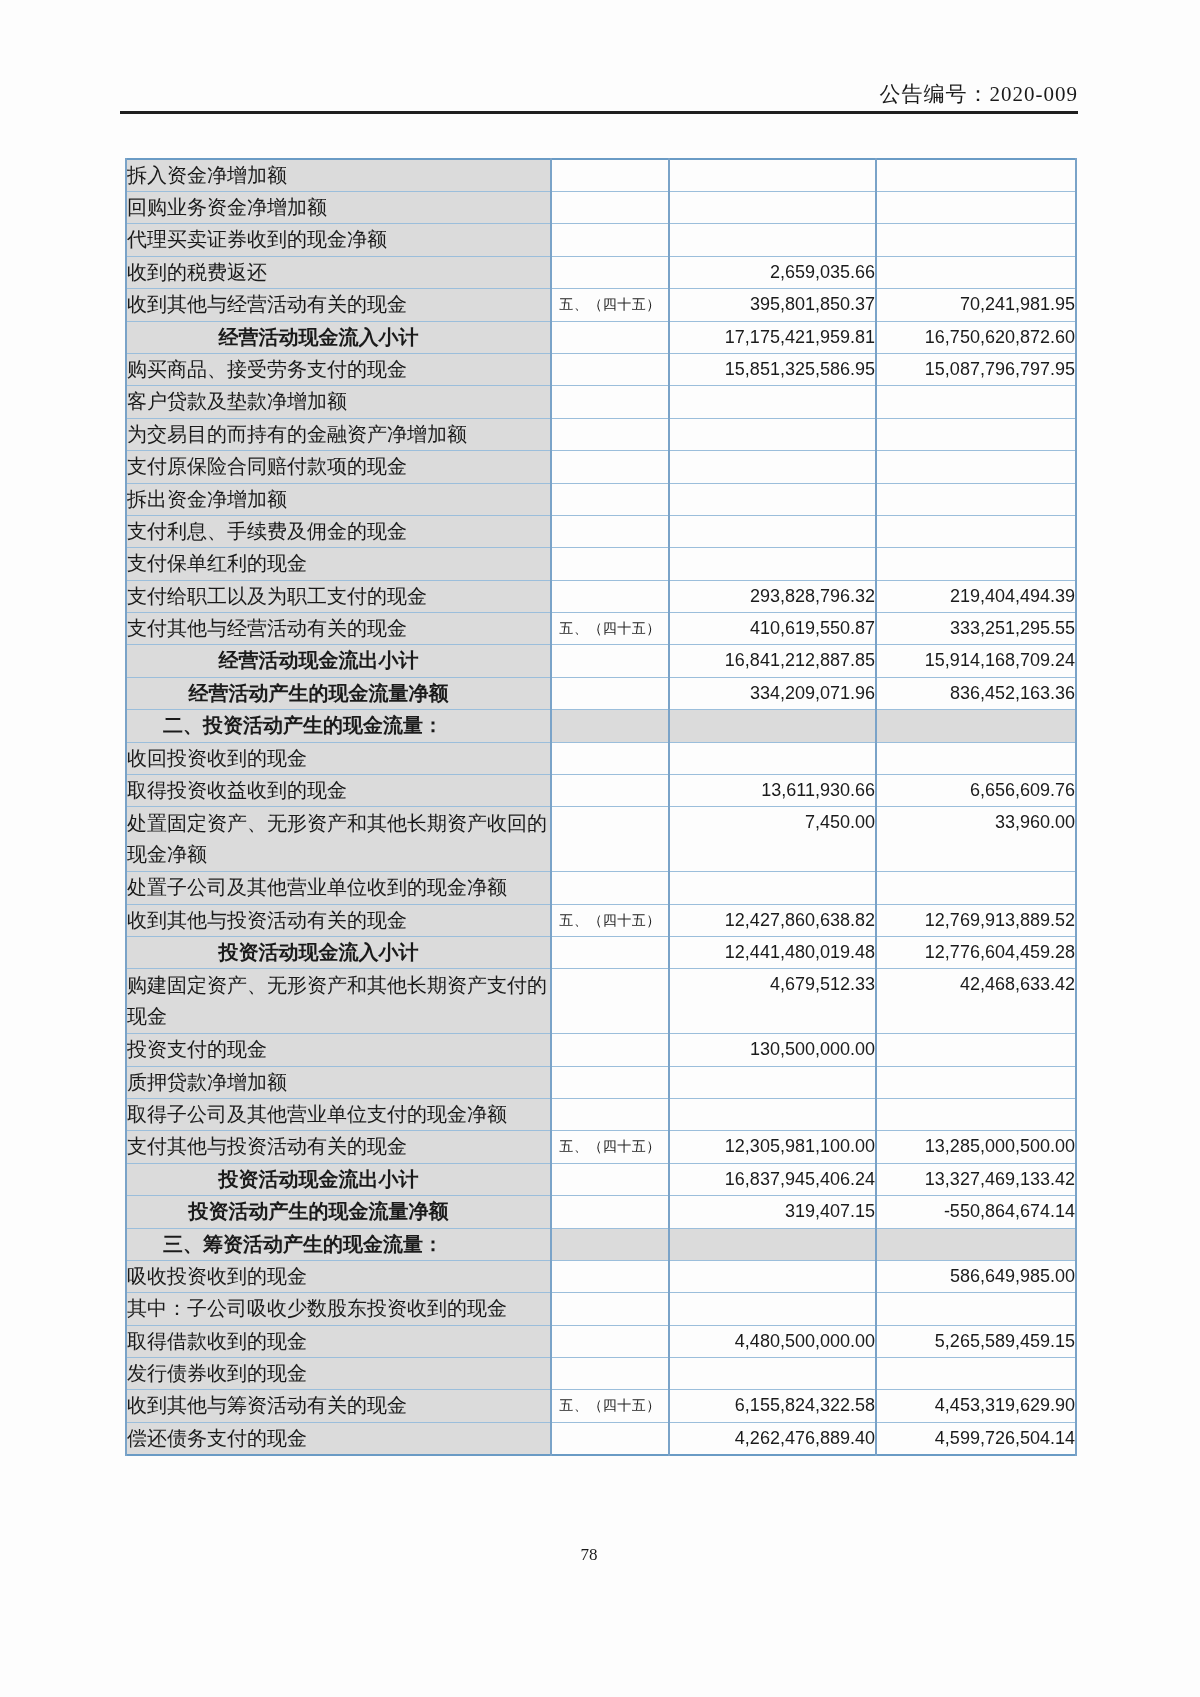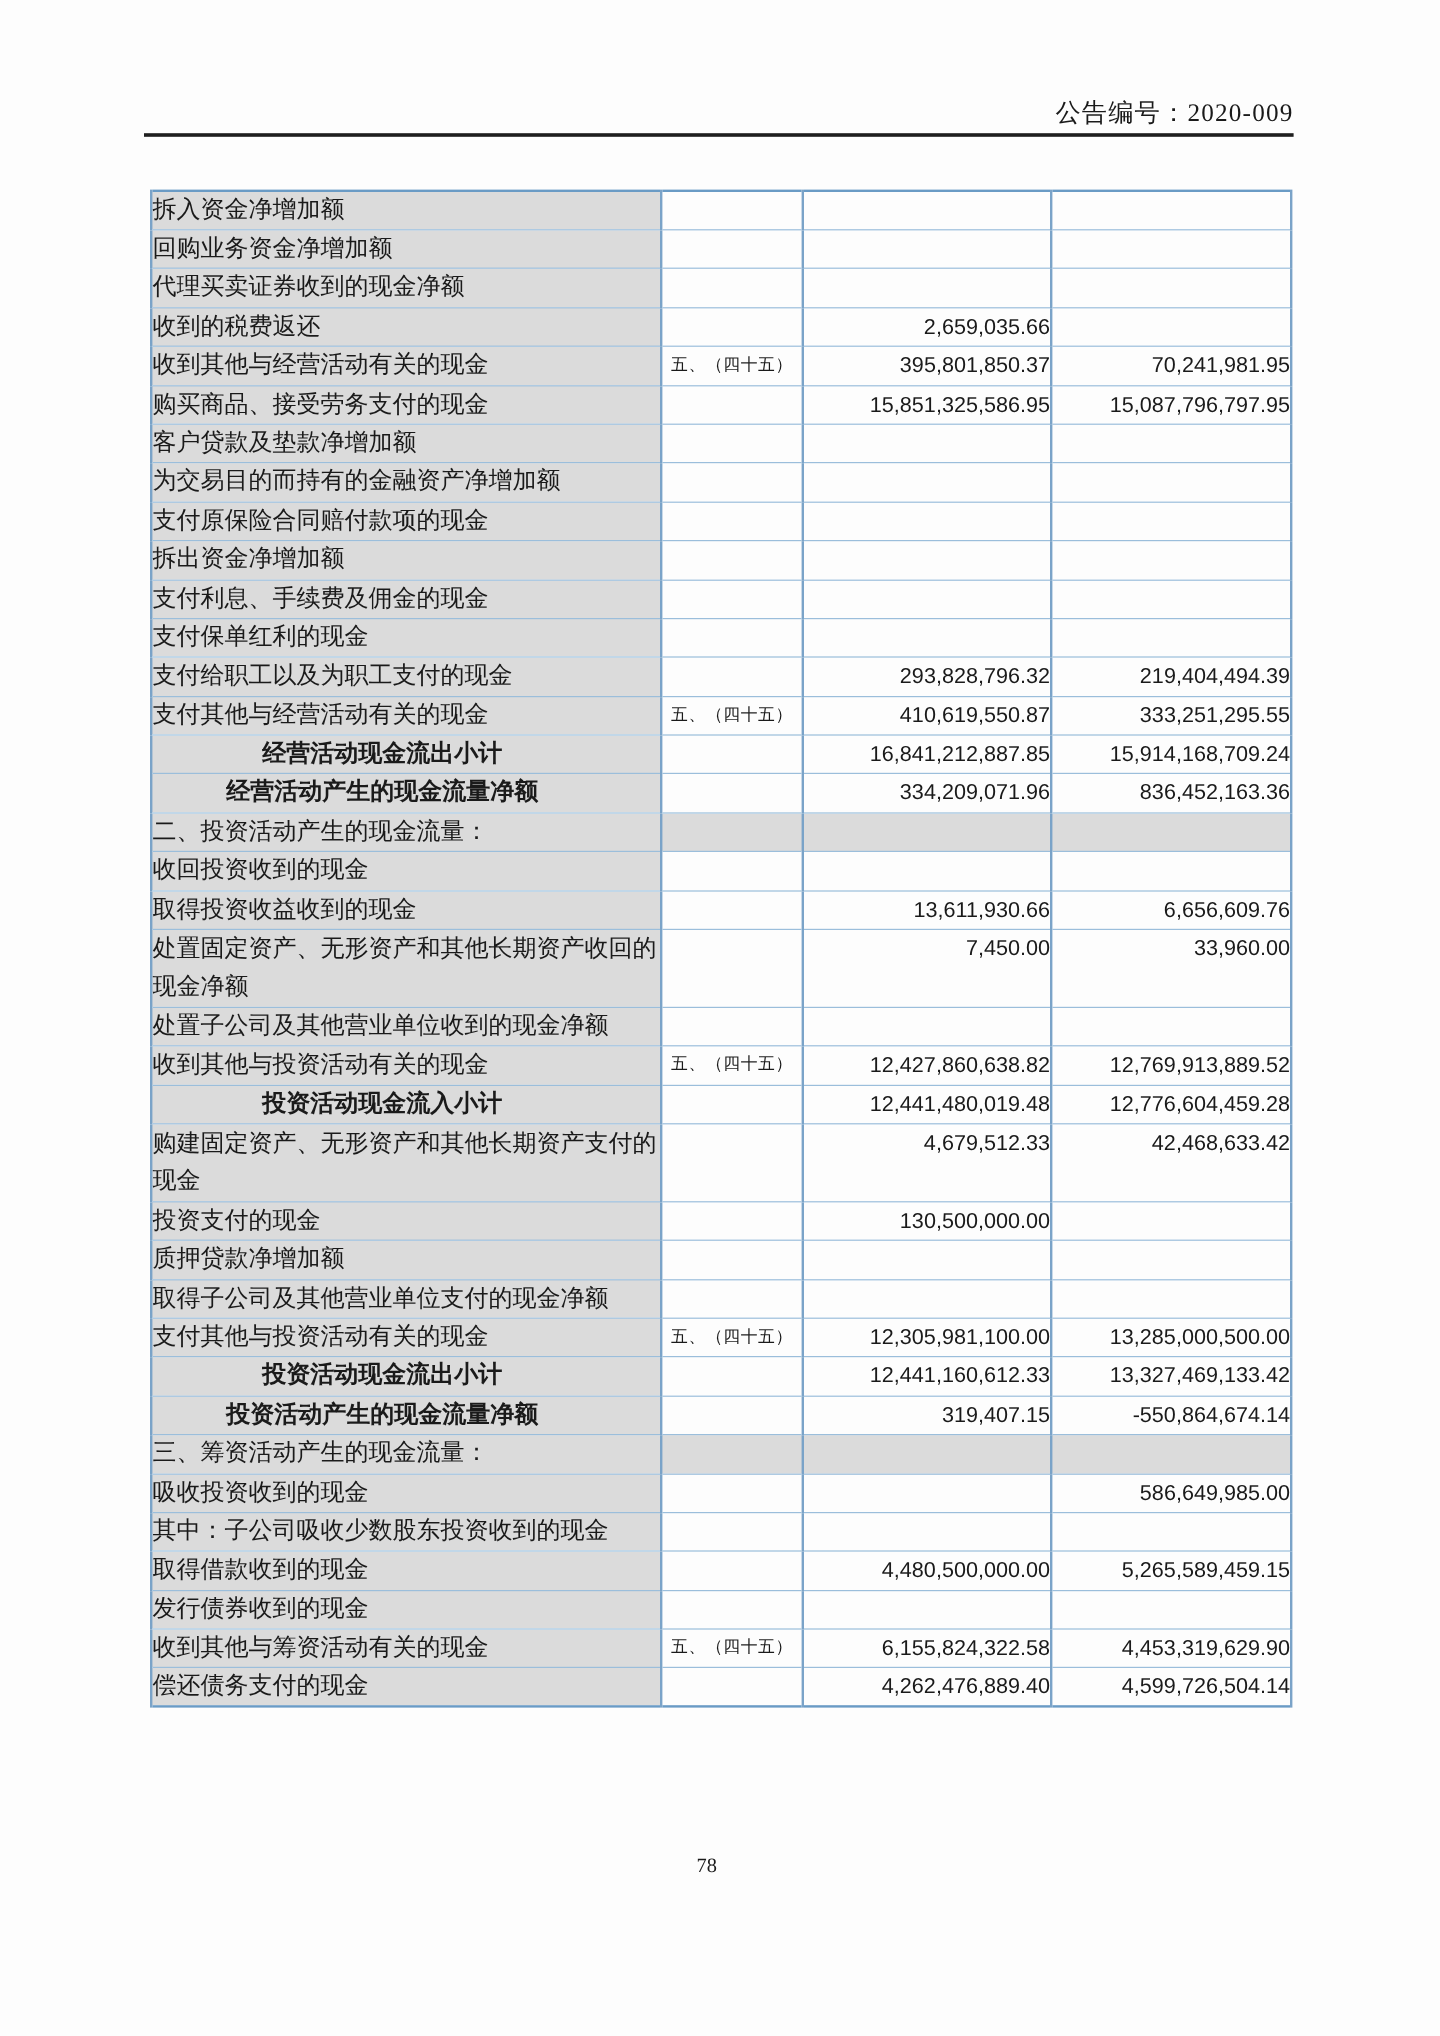--- a/index.html
+++ b/index.html
@@ -70,21 +70,21 @@
     white-space: nowrap;
   }
 
   tr.subtotal td.label {
     font-weight: bold;
     text-align: center;
     padding-left: 0;
     padding-right: 40px;
   }
   tr.section td { background: var(--label-bg, #dbdbdb); }
-  tr.section td.label { font-weight: normal; }
+  tr.section td.label { font-weight: bold; padding-left: 36px; }
 
   .pagenum {
     position: absolute;
     top: 1545px; left: 114px;
     width: 950px;
     text-align: center;
     font-size: 17px;
   }
 </style>
 </head>
@@ -125,20 +125,26 @@
           <td class="note"></td>
           <td class="v1">2,659,035.66</td>
           <td class="v2"></td>
         </tr>
         <tr class="item">
           <td class="label">收到其他与经营活动有关的现金</td>
           <td class="note">五、（四十五）</td>
           <td class="v1">395,801,850.37</td>
           <td class="v2">70,241,981.95</td>
         </tr>
+        <tr class="subtotal">
+          <td class="label">经营活动现金流入小计</td>
+          <td class="note"></td>
+          <td class="v1">17,175,421,959.81</td>
+          <td class="v2">16,750,620,872.60</td>
+        </tr>
         <tr class="item">
           <td class="label">购买商品、接受劳务支付的现金</td>
           <td class="note"></td>
           <td class="v1">15,851,325,586.95</td>
           <td class="v2">15,087,796,797.95</td>
         </tr>
         <tr class="item">
           <td class="label">客户贷款及垫款净增加额</td>
           <td class="note"></td>
           <td class="v1"></td>
@@ -266,21 +272,21 @@
         </tr>
         <tr class="item">
           <td class="label">支付其他与投资活动有关的现金</td>
           <td class="note">五、（四十五）</td>
           <td class="v1">12,305,981,100.00</td>
           <td class="v2">13,285,000,500.00</td>
         </tr>
         <tr class="subtotal">
           <td class="label">投资活动现金流出小计</td>
           <td class="note"></td>
-          <td class="v1">12,441,160,612.33</td>
+          <td class="v1">16,837,945,406.24</td>
           <td class="v2">13,327,469,133.42</td>
         </tr>
         <tr class="subtotal">
           <td class="label">投资活动产生的现金流量净额</td>
           <td class="note"></td>
           <td class="v1">319,407.15</td>
           <td class="v2">-550,864,674.14</td>
         </tr>
         <tr class="section">
           <td class="label">三、筹资活动产生的现金流量：</td>

